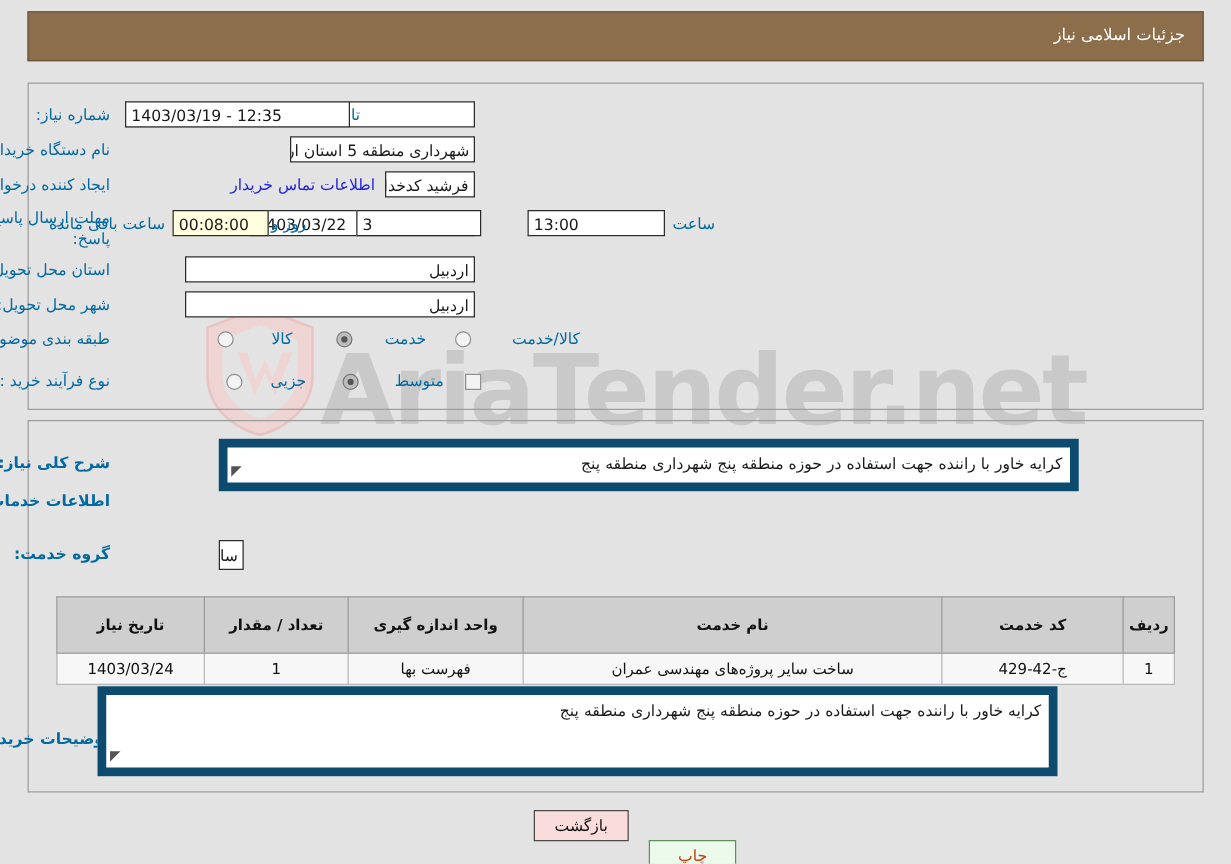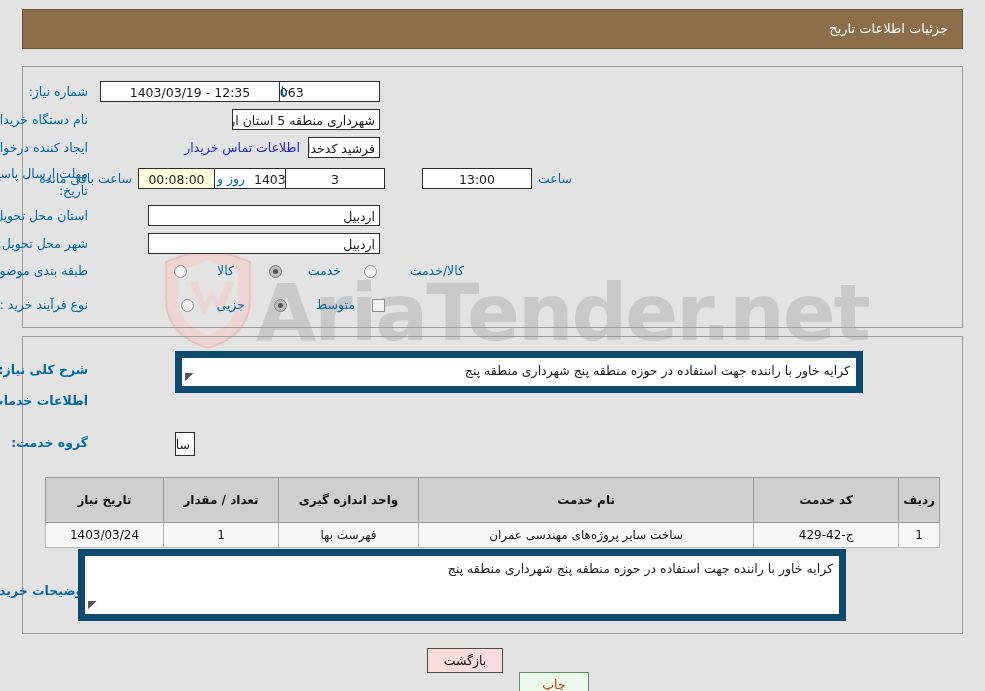--- a/index.html
+++ b/index.html
@@ -85,21 +85,21 @@
     border: 1px solid #2b2b2b;
     background: #ffffff;
     font-size: 12.5px;
     color: #1a1a1a;
     padding: 1px 4px 0 4px;
     line-height: 19px;
     height: 21px;
     white-space: nowrap;
     overflow: hidden;
     z-index: 4;
-    text-align: center;
+    text-align: left;
   }
   .fld.rt { text-align: right; }
   .fld.cream { background: #ffffe0; }
   .link {
     position: absolute;
     font-size: 12.5px;
     color: #2222dd;
     white-space: nowrap;
     cursor: pointer;
     z-index: 4;
@@ -198,39 +198,39 @@
       <svg class="wm-shield" viewBox="0 0 96 110">
         <path d="M48 4 L90 20 L90 58 C90 84 70 100 48 106 C26 100 6 84 6 58 L6 20 Z" fill="#efd4d4" stroke="#e7c3c3" stroke-width="2"></path>
         <path d="M48 18 L78 30 L78 57 C78 76 64 88 48 93 C32 88 18 76 18 57 L18 30 Z" fill="#e3e3e3"></path>
         <path d="M30 40 L44 74 L52 56 L60 74 L74 40 L66 40 L58 60 L52 46 L44 62 L38 40 Z" fill="#efd4d4"></path>
       </svg>
       <span class="wm-text">AriaTender.net</span>
     </div>
   </div>
 
   <div class="titlebar">
-    <span class="t">جزئیات اطلاعات تاریخ</span>
+    <span class="t">جزئیات اسلامی نیاز</span>
   </div>
 
   <div class="panel" id="panel-top"></div>
 
   <span class="lbl" style="right:897px; top:84px;">شماره نیاز:</span>
   <div class="fld" style="right:605px; top:81px; width:280px;">1103092808000063</div>
   <span class="lbl" style="right:697px; top:84px;">تاریخ و ساعت اعلان عمومی:</span>
   <div class="fld" style="right:705px; top:81px; width:180px; left:103px;">12:35 - 1403/03/19</div>
 
   <span class="lbl" style="right:897px; top:112px;">نام دستگاه خریدار:</span>
   <div class="fld rt" style="right:605px; top:109px; left:232px;">شهرداری منطقه 5 استان  اردبیل</div>
 
   <span class="lbl" style="right:897px; top:140px;">ایجاد کننده درخواست:</span>
   <div class="fld rt" style="right:605px; top:137px; left:308px;">فرشید کدخدا کاربرداز شهرداری منطقه 5 استان  اردبیل</div>
   <span class="link" style="right:685px; top:140px;">اطلاعات تماس خریدار</span>
 
   <span class="lbl" style="right:897px; top:166px;">مهلت ارسال پاسخ: تا</span>
-  <span class="lbl" style="right:897px; top:183px;">تاریخ:</span>
+  <span class="lbl" style="right:897px; top:183px;">پاسخ:</span>
   <div class="fld" style="right:605px; top:168px; width:180px;">1403/03/22</div>
   <span class="lbl" style="right:413px; top:171px;">ساعت</span>
   <div class="fld" style="right:453px; top:168px; width:110px; left:423px;">13:00</div>
   <div class="fld" style="right:600px; top:168px; width:100px; left:285px;">3</div>
   <span class="lbl" style="right:740px; top:171px;">روز و</span>
   <div class="fld cream" style="right:770px; top:168px; width:77px; left:138px;">00:08:00</div>
   <span class="lbl" style="right:853px; top:171px;">ساعت باقی مانده</span>
 
   <span class="lbl" style="right:897px; top:208px;">استان محل تحویل:</span>
   <div class="fld rt" style="right:605px; top:205px; width:232px;">اردبیل</div>

